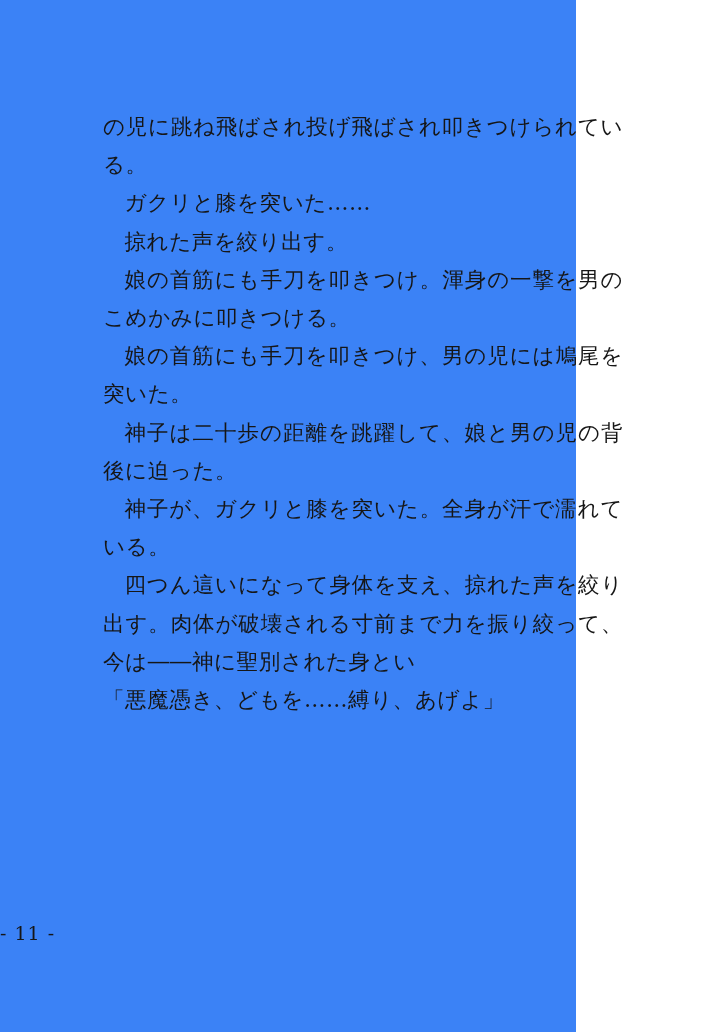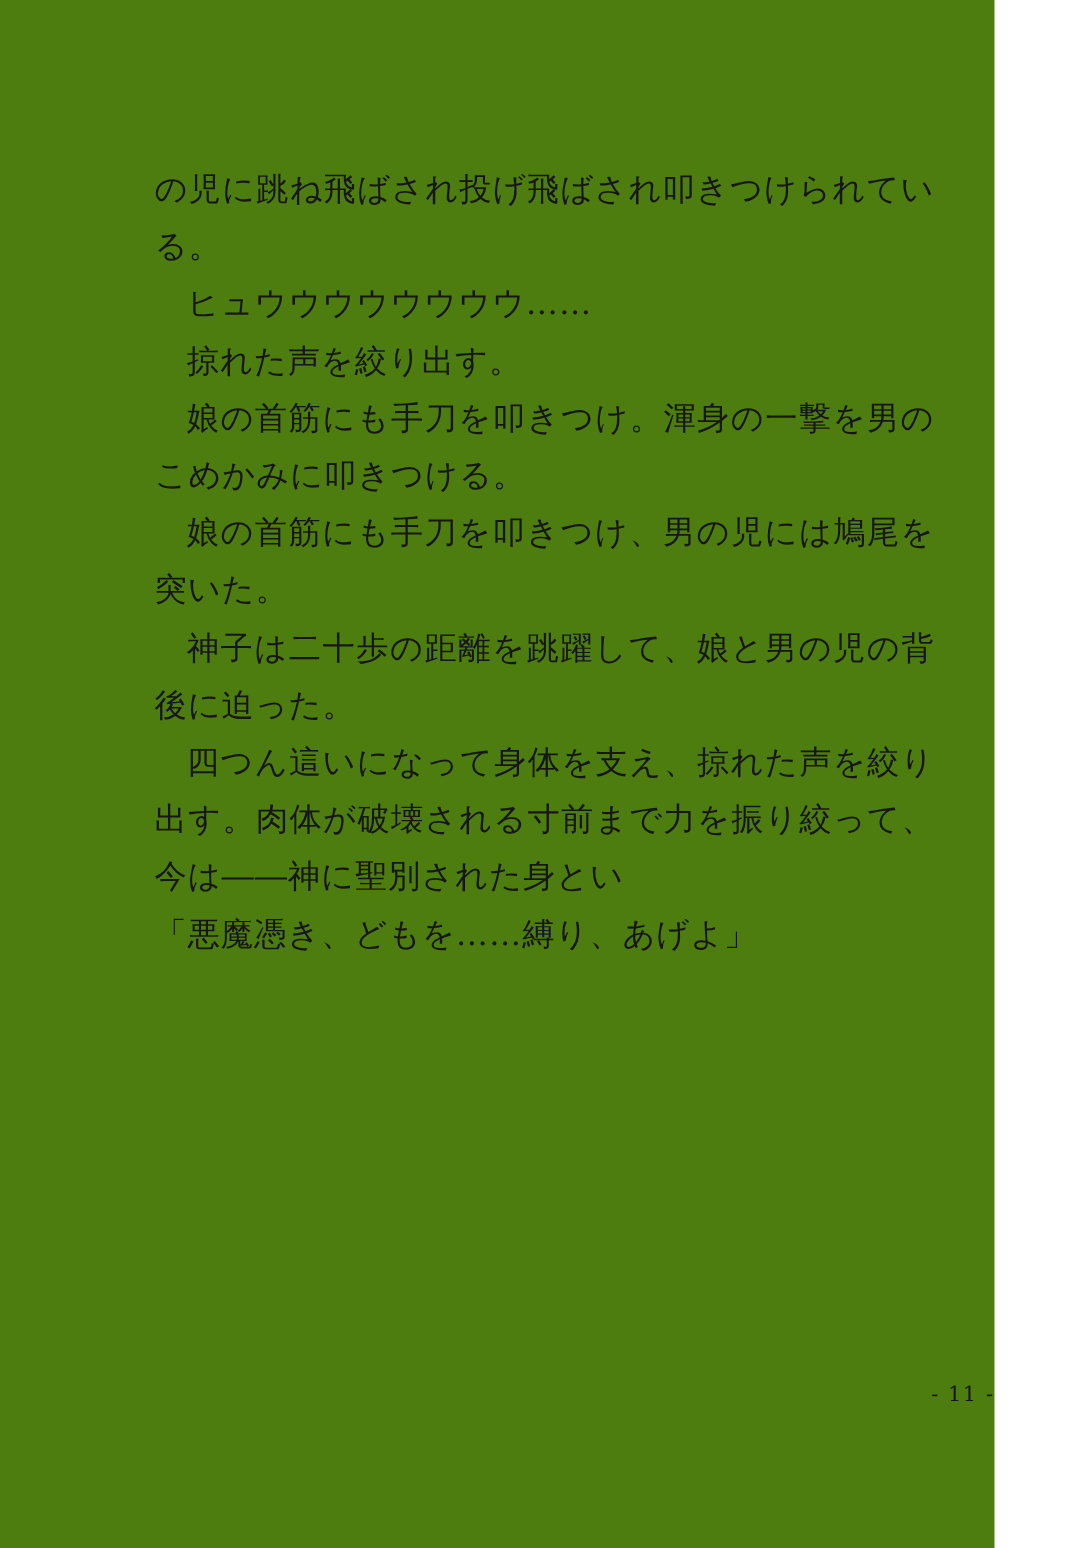--- a/index.html
+++ b/index.html
@@ -9,24 +9,24 @@
   }
   body {
     width: 726px;
     height: 1032px;
     overflow: hidden;
     font-family: "DejaVu Serif", serif;
     color: #1a1a1a;
   }
   .page {
     position: relative;
-    width: 663px;
+    width: 576px;
     height: 1032px;
     box-sizing: border-box;
-    background: #4d7c0f;
+    background: #3b82f6;
   }
   .text-block {
     position: absolute;
     left: 103px;
     top: 108px;
     width: 520px;
   }
   .para {
     margin: 0;
     font-size: 21.5px;
@@ -40,38 +40,39 @@
     white-space: pre-wrap;
   }
   .para.indent {
     text-indent: 1em;
   }
   .page-number {
     position: absolute;
     left: 0;
     right: 0;
     top: 922px;
-    text-align: right;
-    font-size: 14px;
+    text-align: left;
+    font-size: 19px;
     letter-spacing: 1px;
     color: #161616;
     font-family: "DejaVu Serif", serif;
   }
 </style>
 </head>
 <body>
 
 <div class="page">
 
   <div class="text-block">
     <p class="para">の児に跳ね飛ばされ投げ飛ばされ叩きつけられている。</p>
-    <p class="para indent">ヒュウウウウウウウウ……</p>
+    <p class="para indent">ガクリと膝を突いた……</p>
     <p class="para indent">掠れた声を絞り出す。</p>
     <p class="para indent">娘の首筋にも手刀を叩きつけ。渾身の一撃を男のこめかみに叩きつける。</p>
     <p class="para indent">娘の首筋にも手刀を叩きつけ、男の児には鳩尾を突いた。</p>
     <p class="para indent">神子は二十歩の距離を跳躍して、娘と男の児の背後に迫った。</p>
+    <p class="para indent">神子が、ガクリと膝を突いた。全身が汗で濡れている。</p>
     <p class="para indent">四つん這いになって身体を支え、掠れた声を絞り出す。肉体が破壊される寸前まで力を振り絞って、今は――神に聖別された身とい</p>
     <p class="para">「悪魔憑き、どもを……縛り、あげよ」</p>
   </div>
 
   <div class="page-number">- 11 -</div>
 
 </div>
 
 </body></html>

